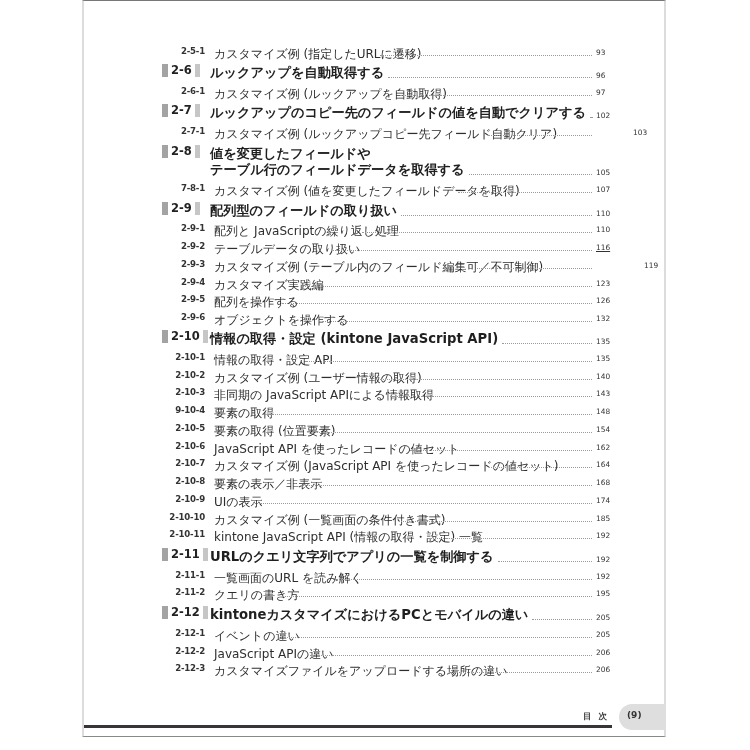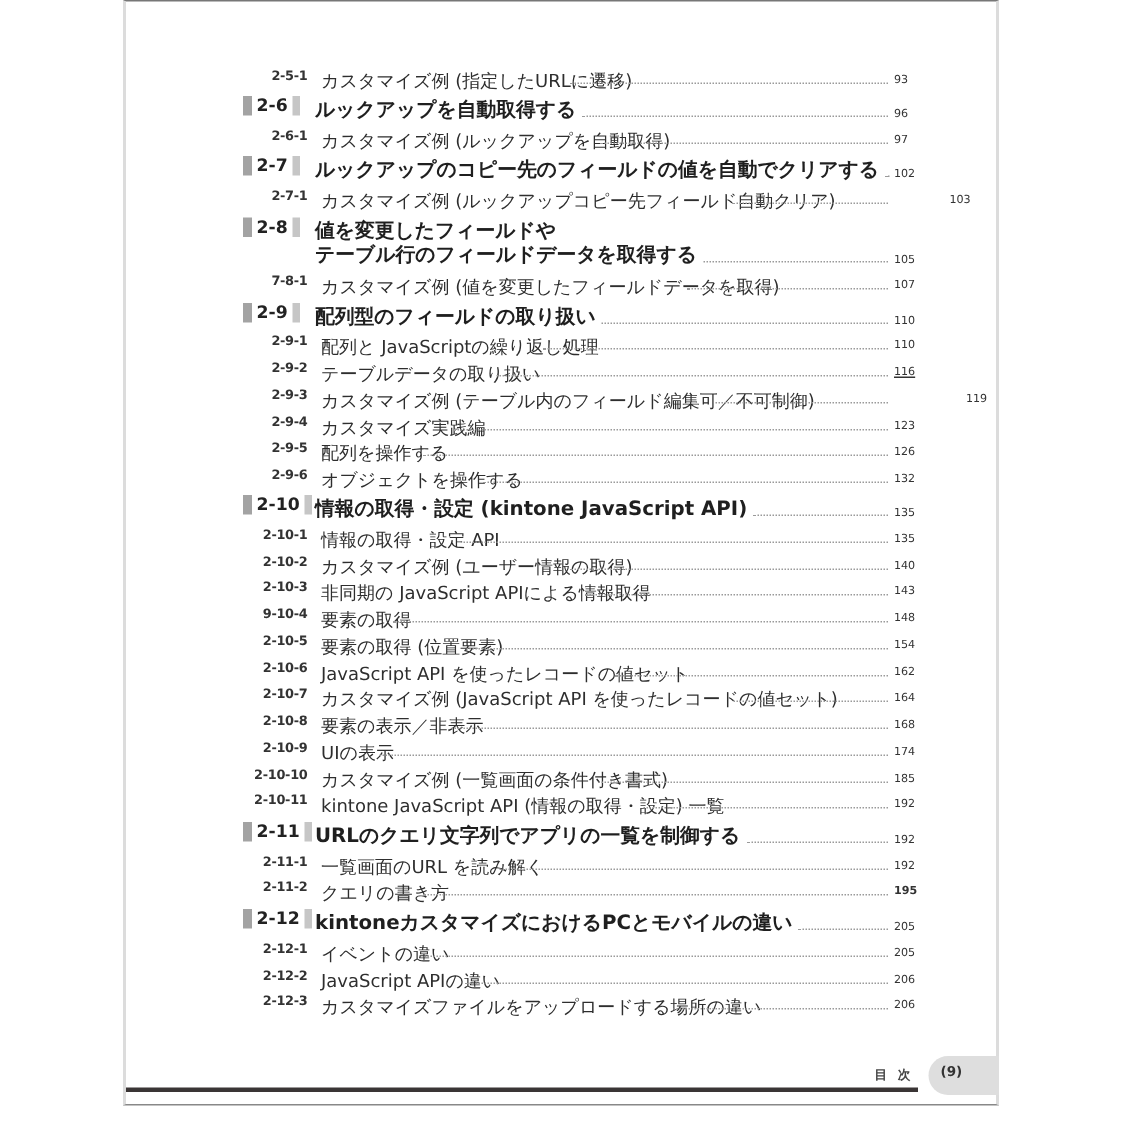--- a/index.html
+++ b/index.html
@@ -227,21 +227,21 @@
     <div class="row sub" style="top: 570px;">
       <span class="num">2-11-1</span>
       <span class="title">一覧画面のURL を読み解く</span>
       <span class="leader-line" style="left: 333px; right: auto; width: 259px; top: 9.36px;"></span>
       <span class="page-no" style="top: 2px;">192</span>
     </div>
     <div class="row sub" style="top: 587px;">
       <span class="num">2-11-2</span>
       <span class="title">クエリの書き方</span>
       <span class="leader-line" style="left: 282px; right: auto; width: 310px; top: 9.36px;"></span>
-      <span class="page-no" style="top: 2px; font-weight: bold;">195</span>
+      <span class="page-no" style="top: 2px;">195</span>
     </div>
     <div class="row sec" style="top: 606px;">
       <span class="num">2-12</span>
       <span class="title">kintoneカスタマイズにおけるPCとモバイルの違い</span>
       <span class="leader-line" style="left: 532px; right: auto; width: 60px; top: 12.96px;"></span>
       <span class="page-no" style="top: 7px;">205</span>
     </div>
     <div class="row sub" style="top: 628px;">
       <span class="num">2-12-1</span>
       <span class="title">イベントの違い</span>

